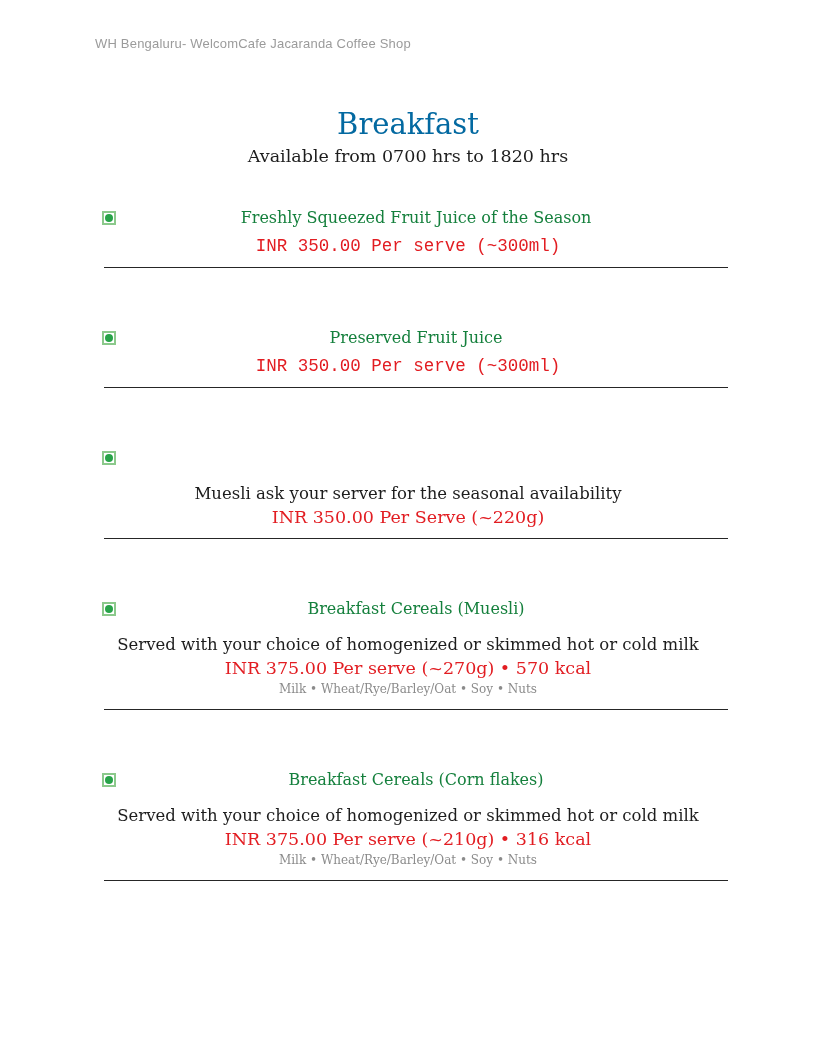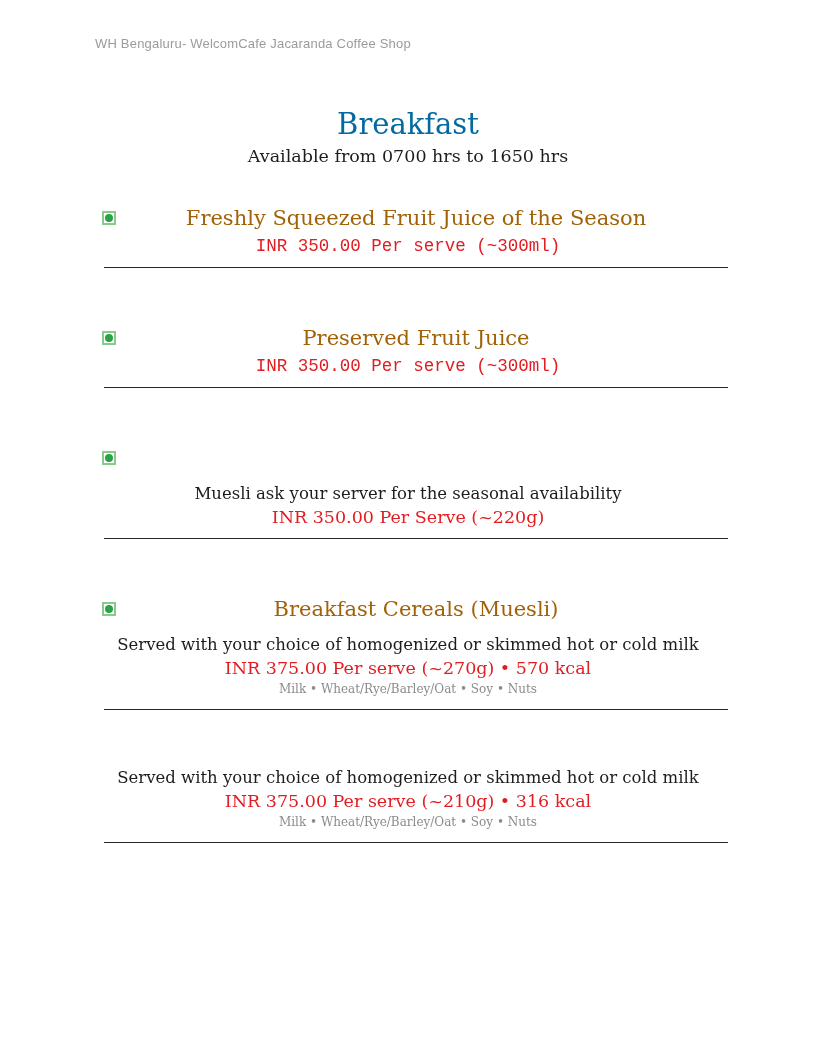--- a/index.html
+++ b/index.html
@@ -57,24 +57,24 @@
     align-items: center;
     justify-content: center;
   }
   .veg-icon .dot {
     width: 8px; height: 8px;
     border-radius: 50%;
     background: #28a349;
   }
   .item-name {
     display: inline;
-    font-size: 21px;
+    font-size: 16px;
     font-weight: 400;
     line-height: 26px;
-    color: #a16207;
+    color: #15803d;
   }
   .item-desc {
     text-align: center;     
     font-size: 16.5px;
     line-height: 22px;
     margin-top: 12px;
     color: #1d1d1d;
   }
   .item-price {
     text-align: center;
@@ -99,21 +99,21 @@
   }
 </style>
 </head>
 <body>
 
 <div class="page">
   <div class="doc-header">WH Bengaluru- WelcomCafe Jacaranda Coffee Shop</div>
 
   <h1 class="menu-title">Breakfast</h1>
 
-  <div class="menu-subtitle">Available from 0700 hrs to 1650 hrs</div>
+  <div class="menu-subtitle">Available from 0700 hrs to 1820 hrs</div>
 
   <div class="items">
   <section class="item">
     <div class="item-head">
       <span class="veg-icon">
         <span class="dot"></span>
       </span>
       <h2 class="item-name">Freshly Squeezed Fruit Juice of the Season</h2>
     </div>
 
@@ -154,19 +154,25 @@
       </span>
       <h2 class="item-name">Breakfast Cereals (Muesli)</h2>
     </div>
     <p class="item-desc">Served with your choice of homogenized or skimmed hot or cold milk</p>
     <p class="item-price">INR 375.00 Per serve (~270g) • 570 kcal</p>
     <p class="item-allergens">Milk • Wheat/Rye/Barley/Oat • Soy • Nuts</p>
     <hr class="separator">
   </section>
 
   <section class="item">
+    <div class="item-head">
+      <span class="veg-icon">
+        <span class="dot"></span>
+      </span>
+      <h2 class="item-name">Breakfast Cereals (Corn flakes)</h2>
+    </div>
     <p class="item-desc">Served with your choice of homogenized or skimmed hot or cold milk</p>
     <p class="item-price">INR 375.00 Per serve (~210g) • 316 kcal</p>
     <p class="item-allergens">Milk • Wheat/Rye/Barley/Oat • Soy • Nuts</p>
     <hr class="separator">
   </section>
 </div>
 </div>
 
 </body></html>

